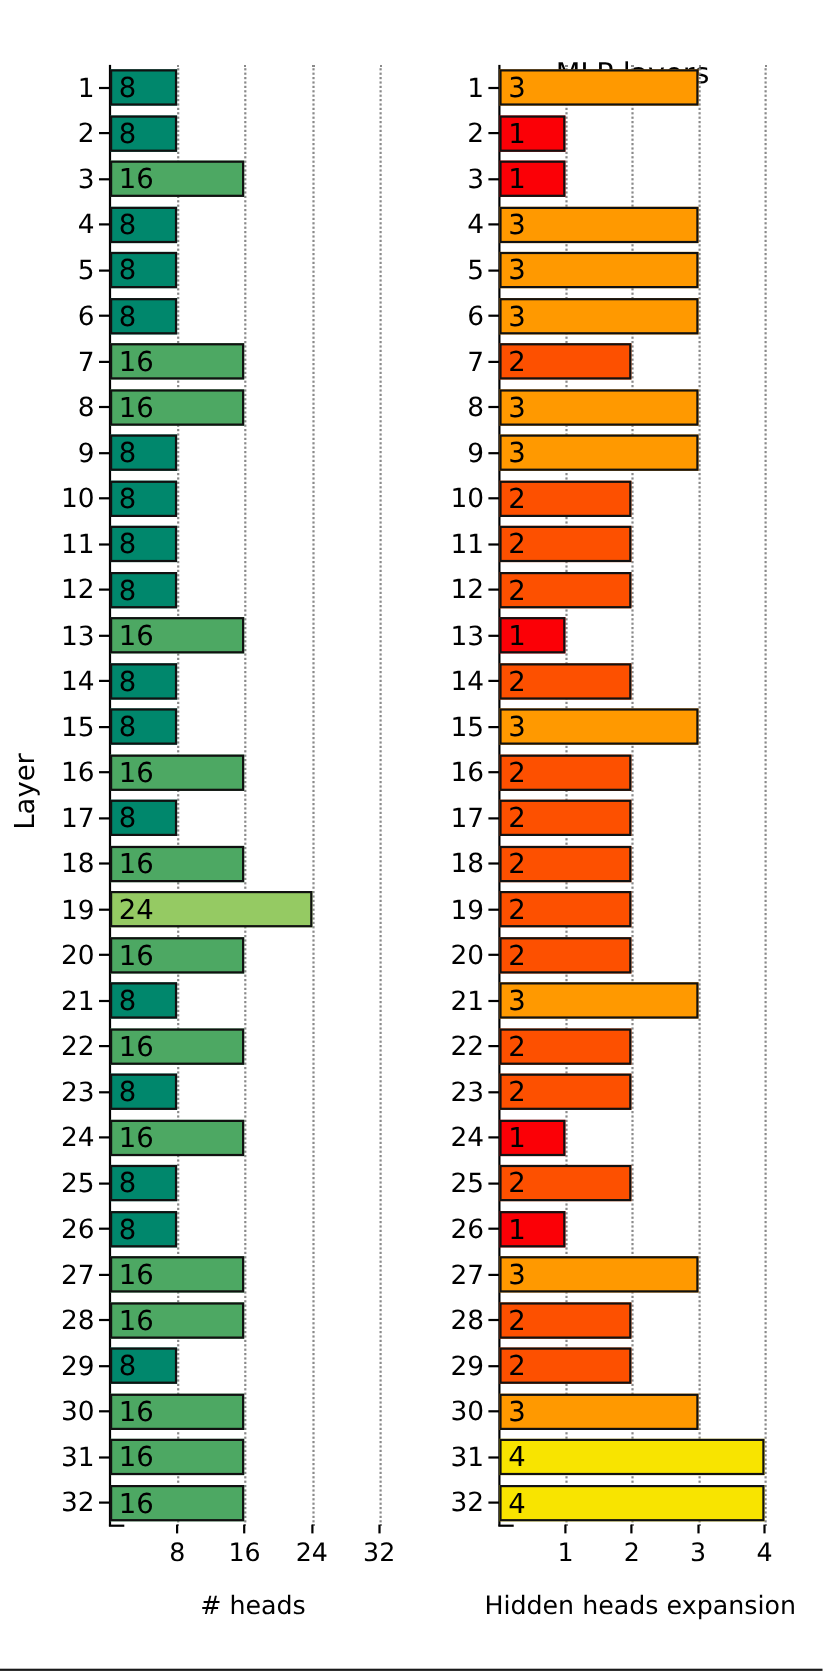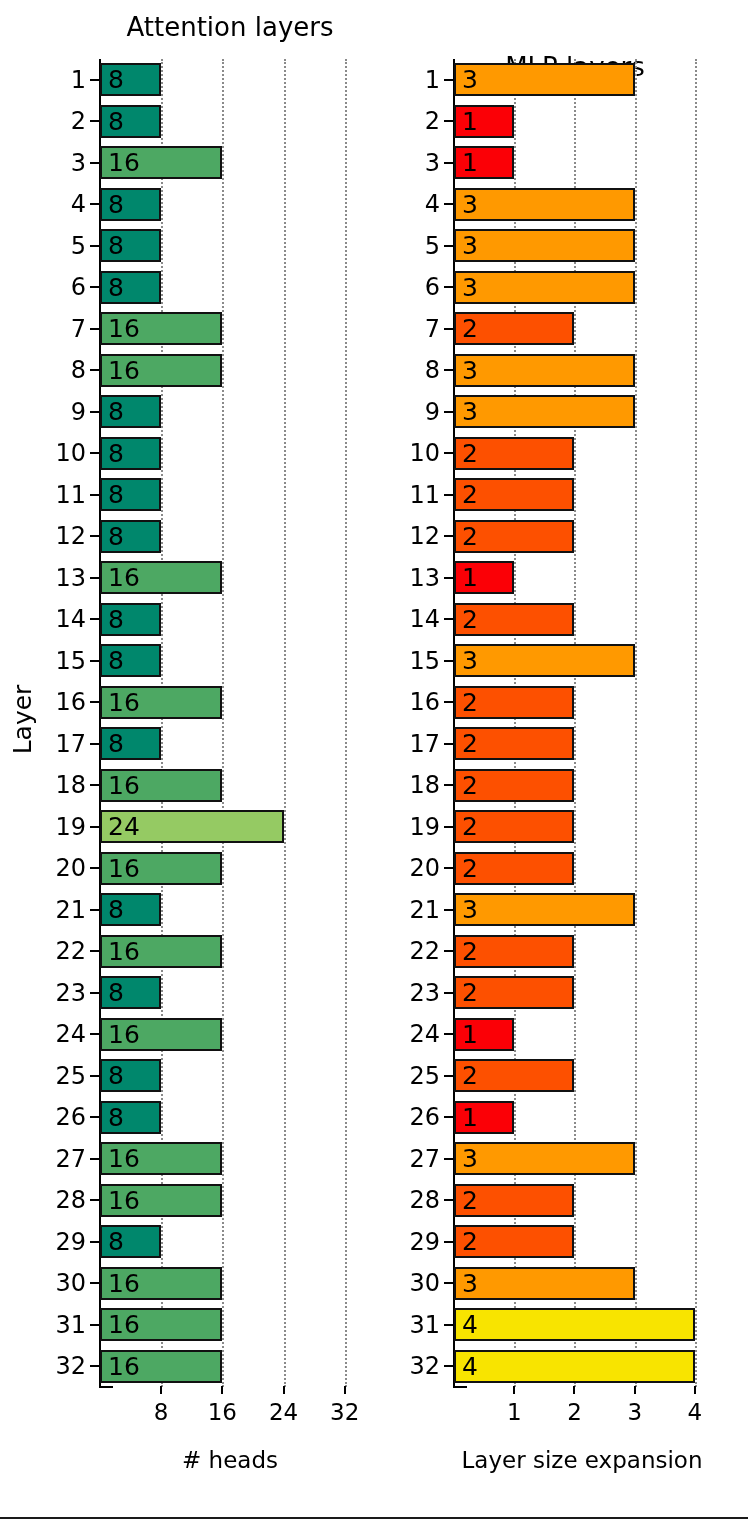--- a/index.html
+++ b/index.html
@@ -144,21 +144,20 @@
     width: 100%;
     height: 2px;
     background: #1a1a1a;
   }
 </style>
 </head>
 <body>
 
 <div id="page">
 
-  <div class="panel-title" id="title-attn">Attention layers</div>
 
   <div class="panel-title" id="title-mlp">MLP layers</div>
 
   <div id="ylabel">Layer</div>
 
   <div class="panel" id="panel-attn">
     <div class="spine-left"></div>
     <div class="spine-bottom"></div>
     <div class="grid-layer">
         <div class="gridline" style="left: 61.1765px;"></div>
@@ -639,17 +638,17 @@
           </div>
         </div>
         <div class="row" style="top: 1290.65px; height: 33.2px;">
           <div class="yticklabel">32</div>
           <div class="ytick"></div>
           <div class="bar" style="width: 240.941px; background: rgb(248, 228, 0);">
             <span class="barlabel">4</span>
           </div>
         </div>
       </div>
-    <div class="xaxis-title">Layer size expansion</div>
+    <div class="xaxis-title">Hidden heads expansion</div>
   </div>
 
   <div id="bottom-rule"></div>
 </div>
 
 </body></html>

